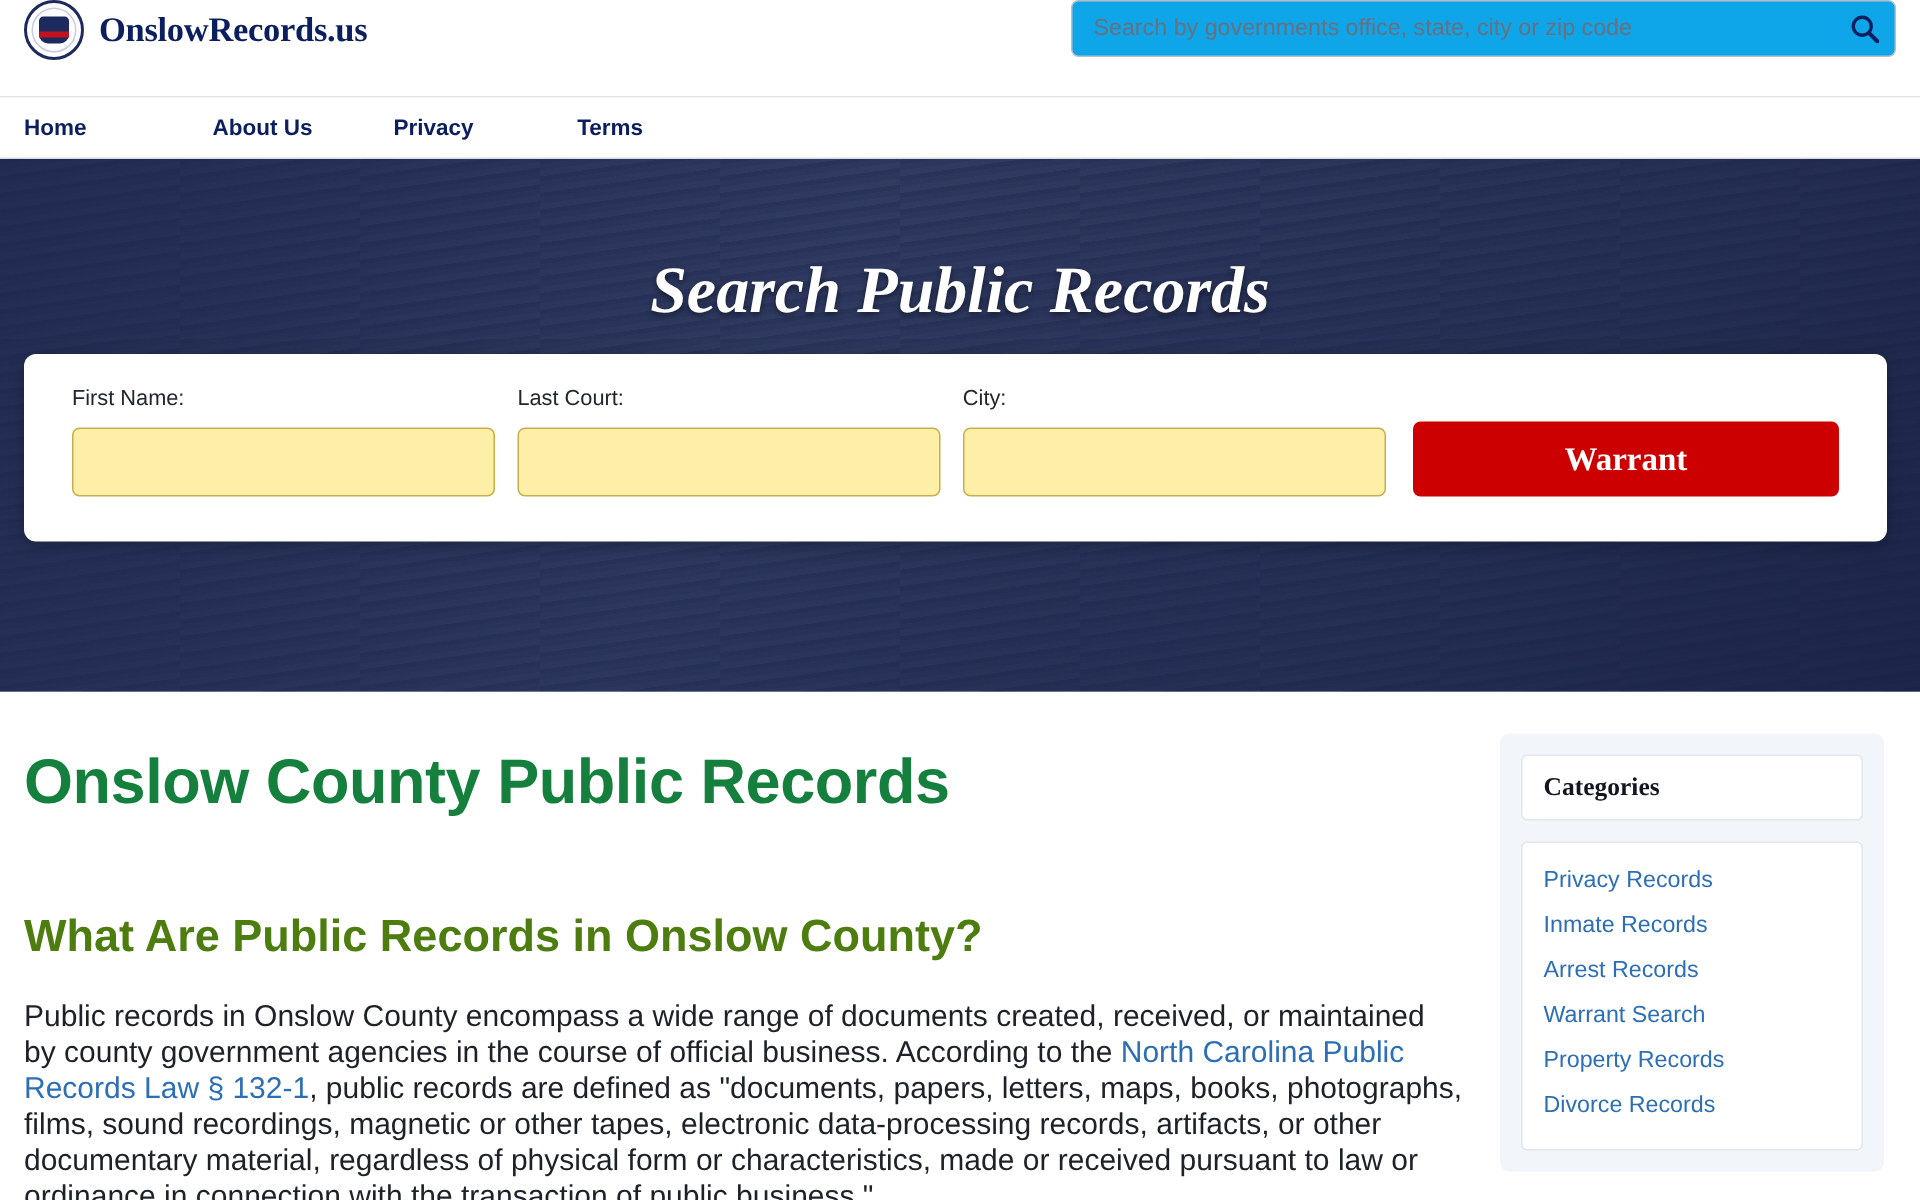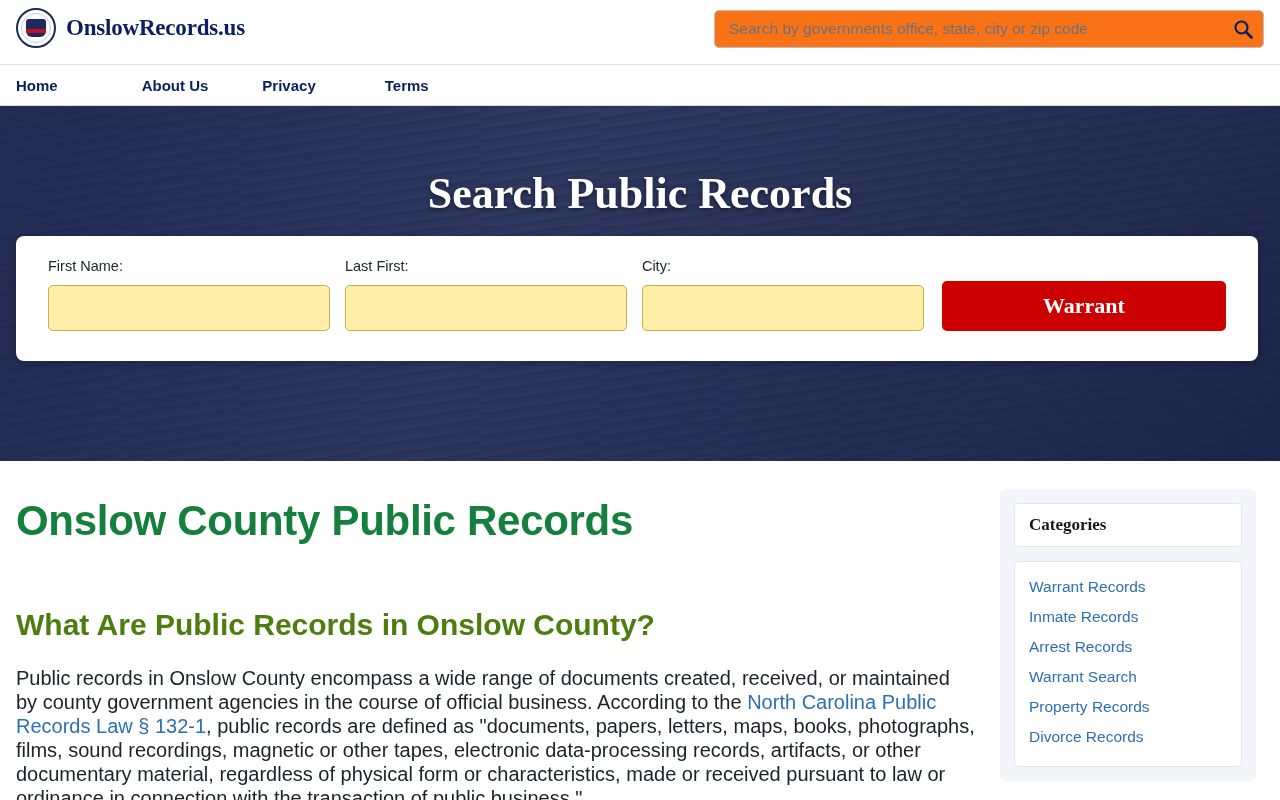--- a/index.html
+++ b/index.html
@@ -8,22 +8,22 @@
     width: 1280px; height: 800px;
     overflow: hidden;
     background: #ffffff;
     font-family: "Liberation Sans", sans-serif;
   }
 
   
   .topbar {
     height: 65px;
     display: flex;
-    align-items: flex-end;
-    padding: 16px 16px;
+    align-items: flex-start;
+    padding: 0 16px;
     background: #ffffff;
     border-bottom: 1px solid #e3e3e3;
   }
   .brand { display: flex; align-items: center; gap: 10px; }
   .logo-seal {
     width: 40px; height: 40px; border-radius: 50%;
     background: #ffffff;
     border: 2px solid #1d2a5e;
     position: relative;
     overflow: hidden;
@@ -56,21 +56,21 @@
   }
   .topsearch {
     margin-left: auto;
     width: 550px;
     height: 38px;
     border: 1px solid #b9bdc7;
     border-radius: 5px;
     display: flex;
     align-items: center;
     padding: 0 10px 0 12px;
-    background: #f97316;
+    background: #0ea5e9;
   }
   .topsearch input {
     border: 0; outline: 0; flex: 1;
     font-size: 15.5px;
     color: #3d4350;
     font-family: "Liberation Sans", sans-serif;
     background: transparent;
   }
   .topsearch input::placeholder { color: #6a707d; }
   .search-ico { color: #0b1f5e; display: flex; align-items: center; }
@@ -119,20 +119,21 @@
   .hero-title {
     position: relative;
     text-align: center;
     font-family: "Liberation Serif", serif;
     font-weight: bold;
     font-size: 44px;
     color: #ffffff;
     padding-top: 62px;
     margin: 0;
     text-shadow: 0 2px 4px rgba(0,0,0,.45);
+    font-style: italic;
   }
   .searchcard {
     position: absolute;
     left: 16px; right: 22px;
     top: 130px;
     background: #fff;
     border-radius: 8px;
     padding: 22px 32px 30px 32px;
     box-shadow: 0 2px 10px rgba(0,0,0,.25);
   }
@@ -265,21 +266,21 @@
   <div class="hero-bg"></div>
   <h1 class="hero-title">Search Public Records</h1>
 
   <div class="searchcard">
     <div class="fields">
       <div class="field f1">
         <label>First Name:</label>
         <input type="text" value="" style="">
       </div>
       <div class="field f2">
-        <label>Last First:</label>
+        <label>Last Court:</label>
         <input type="text" value="" style="">
       </div>
       <div class="field f3">
         <label>City:</label>
         <input type="text" value="" style="">
       </div>
       <button class="search-btn">Warrant</button>
     </div>
   </div>
 </div>
@@ -289,21 +290,21 @@
     <h1 class="page-title">Onslow County Public Records</h1>
     <h2 class="section-title">What Are Public Records in Onslow County?</h2>
     <p class="body"><span>Public records in Onslow County encompass a wide range of documents created, received, or maintained by county government agencies in the course of official business. According to the </span><a href="#">North Carolina Public Records Law § 132-1</a><span>, public records are defined as "documents, papers, letters, maps, books, photographs, films, sound recordings, magnetic or other tapes, electronic data-processing records, artifacts, or other documentary material, regardless of physical form or characteristics, made or received pursuant to law or ordinance in connection with the transaction of public business."</span></p>
 
   </div>
 
   <div class="sidebar">
     <div class="side-panel">
       <div class="cat-head">Categories</div>
       <div class="cat-list">
-        <a href="#">Warrant Records</a>
+        <a href="#">Privacy Records</a>
         <a href="#">Inmate Records</a>
         <a href="#">Arrest Records</a>
         <a href="#">Warrant Search</a>
         <a href="#">Property Records</a>
         <a href="#">Divorce Records</a>
       </div>
     </div>
   </div>
 </div>
 

